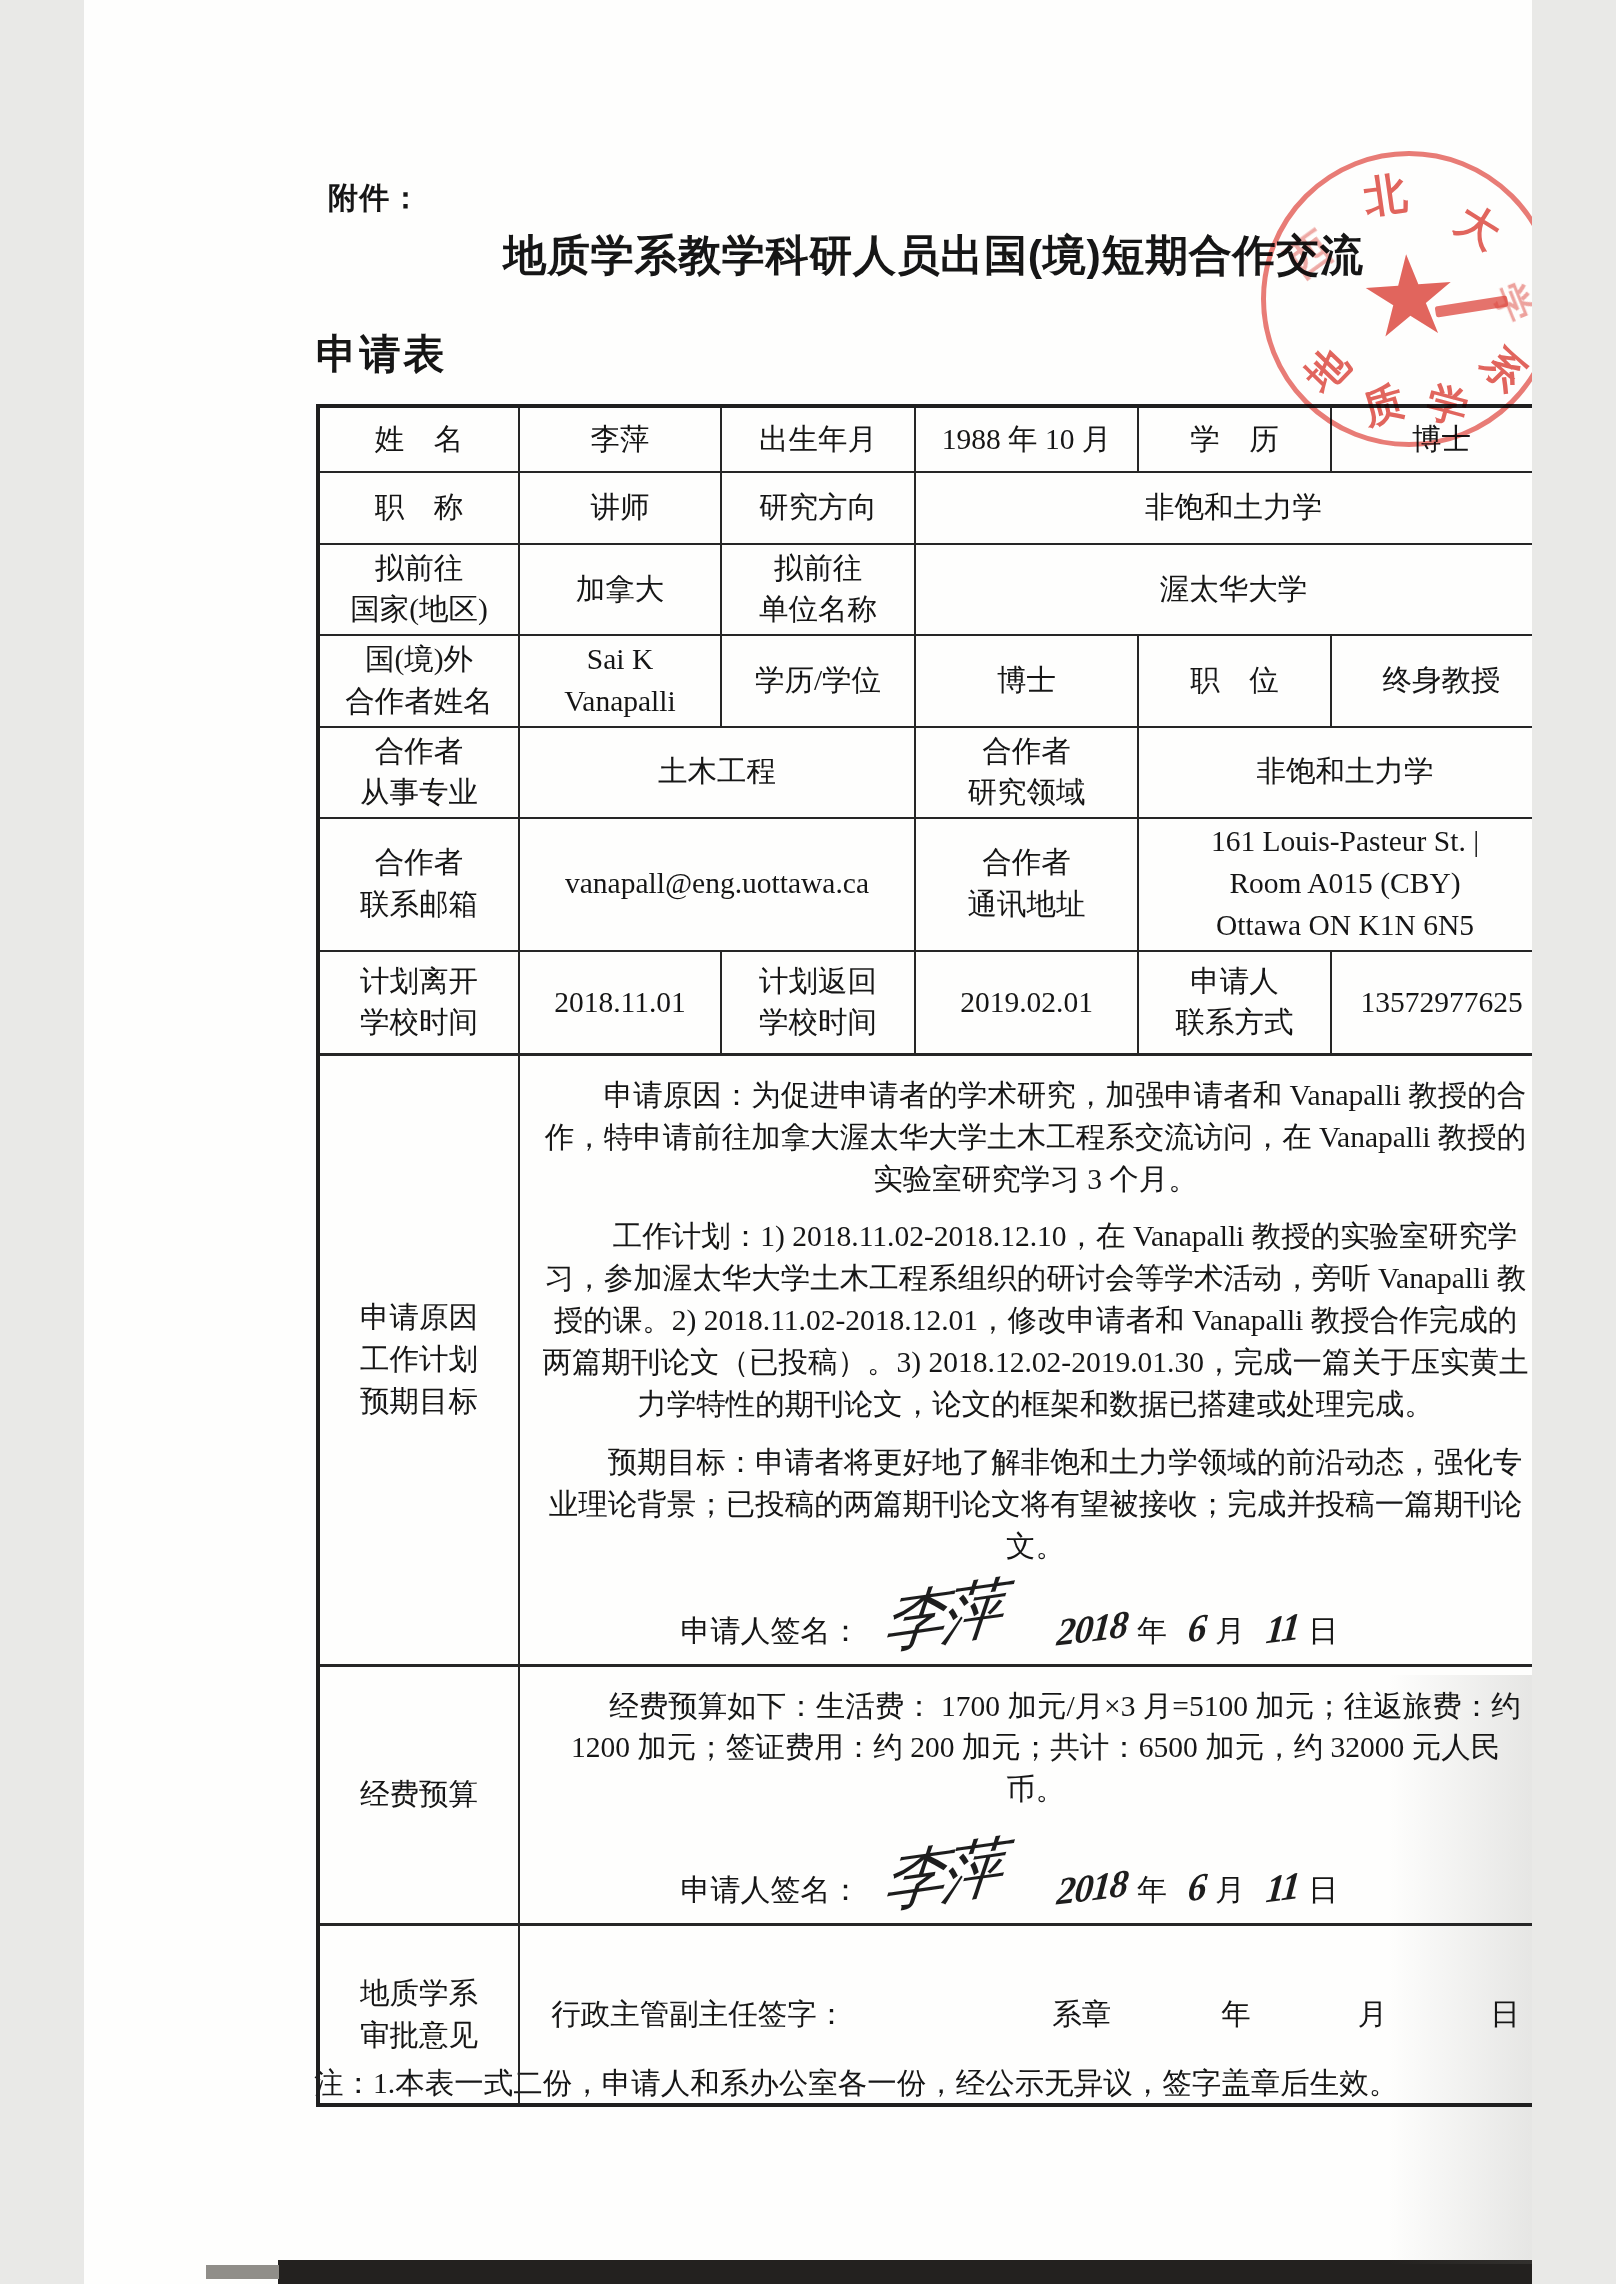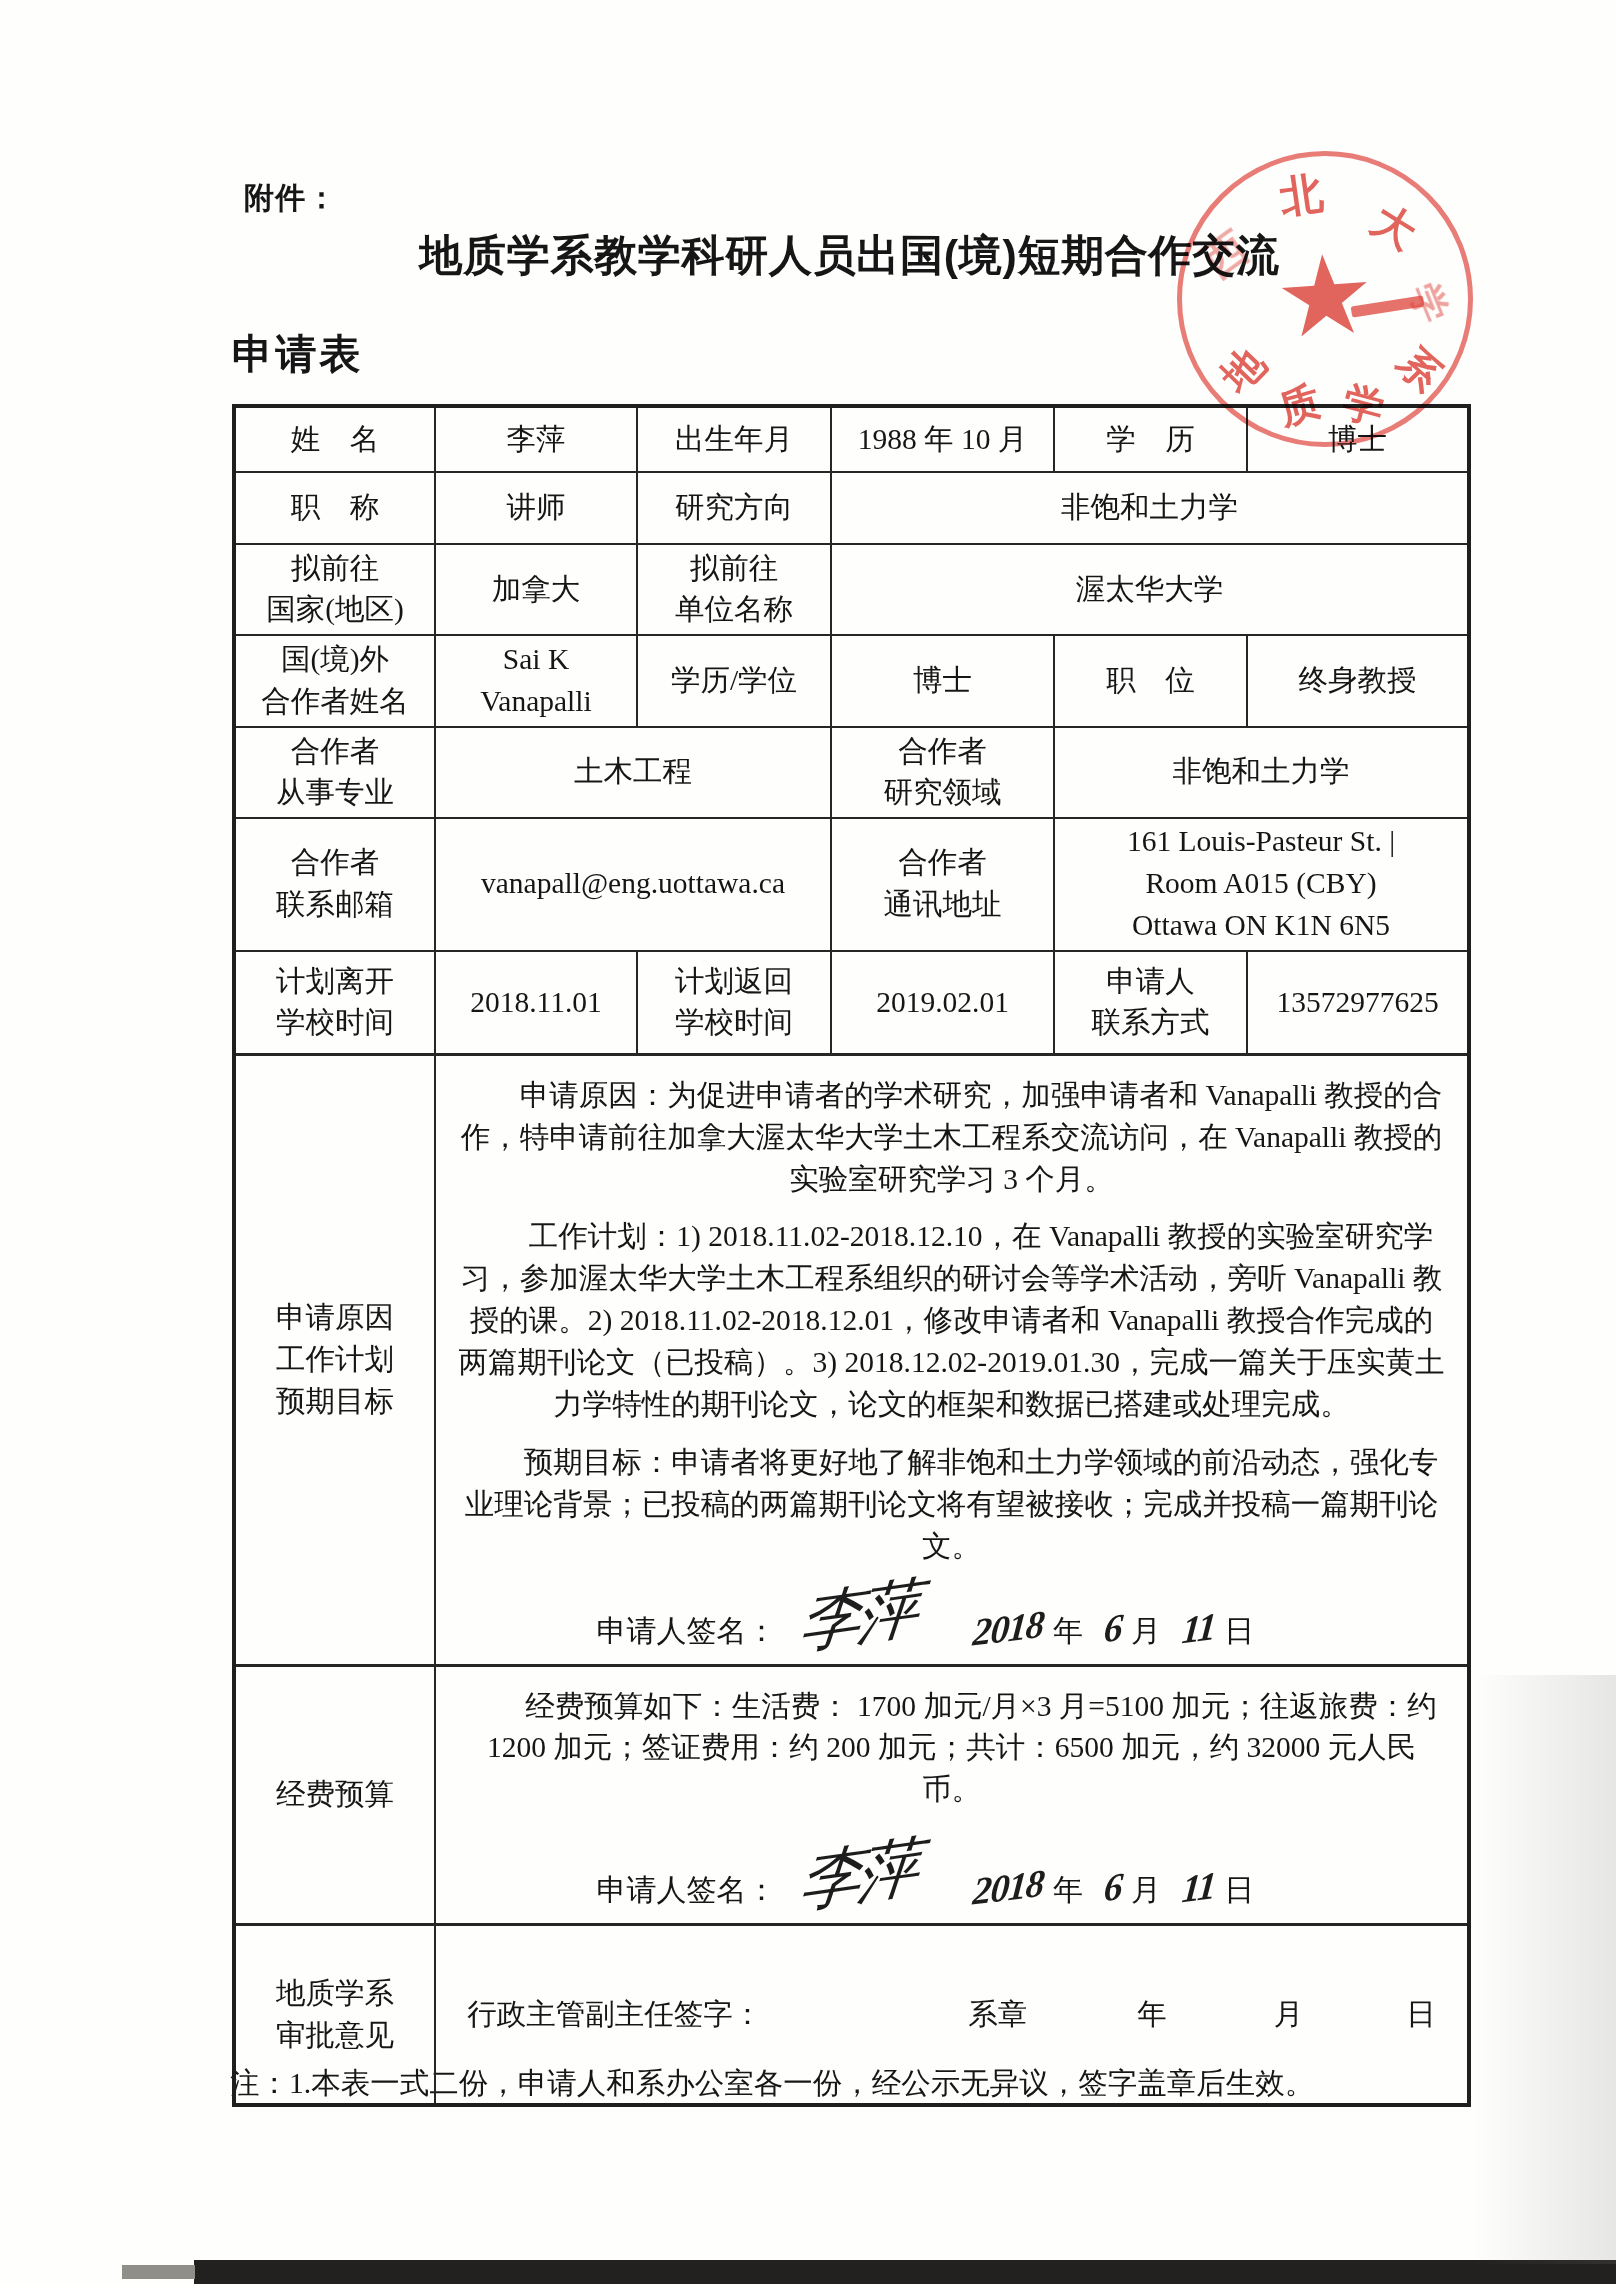--- a/index.html
+++ b/index.html
@@ -1,18 +1,18 @@
 <!DOCTYPE html>
 <html style="font-size:10.5px"><head>
 <meta charset="utf-8">
 <style>
   html,body{margin:0;padding:0;background:#e9e9e7;}
   .page{
     position:relative;
-    width:1616px;height:2284px;
+    width:1448px;height:2284px;
     margin:0 auto;
     background:#fefefd;
     overflow:hidden;
     font-family:"Liberation Serif","DejaVu Serif",serif;
     color:#161616;
   }
   
   .attachment{
     position:absolute;left:244px;top:178px;
     font-family:"Liberation Sans","DejaVu Sans",sans-serif;

